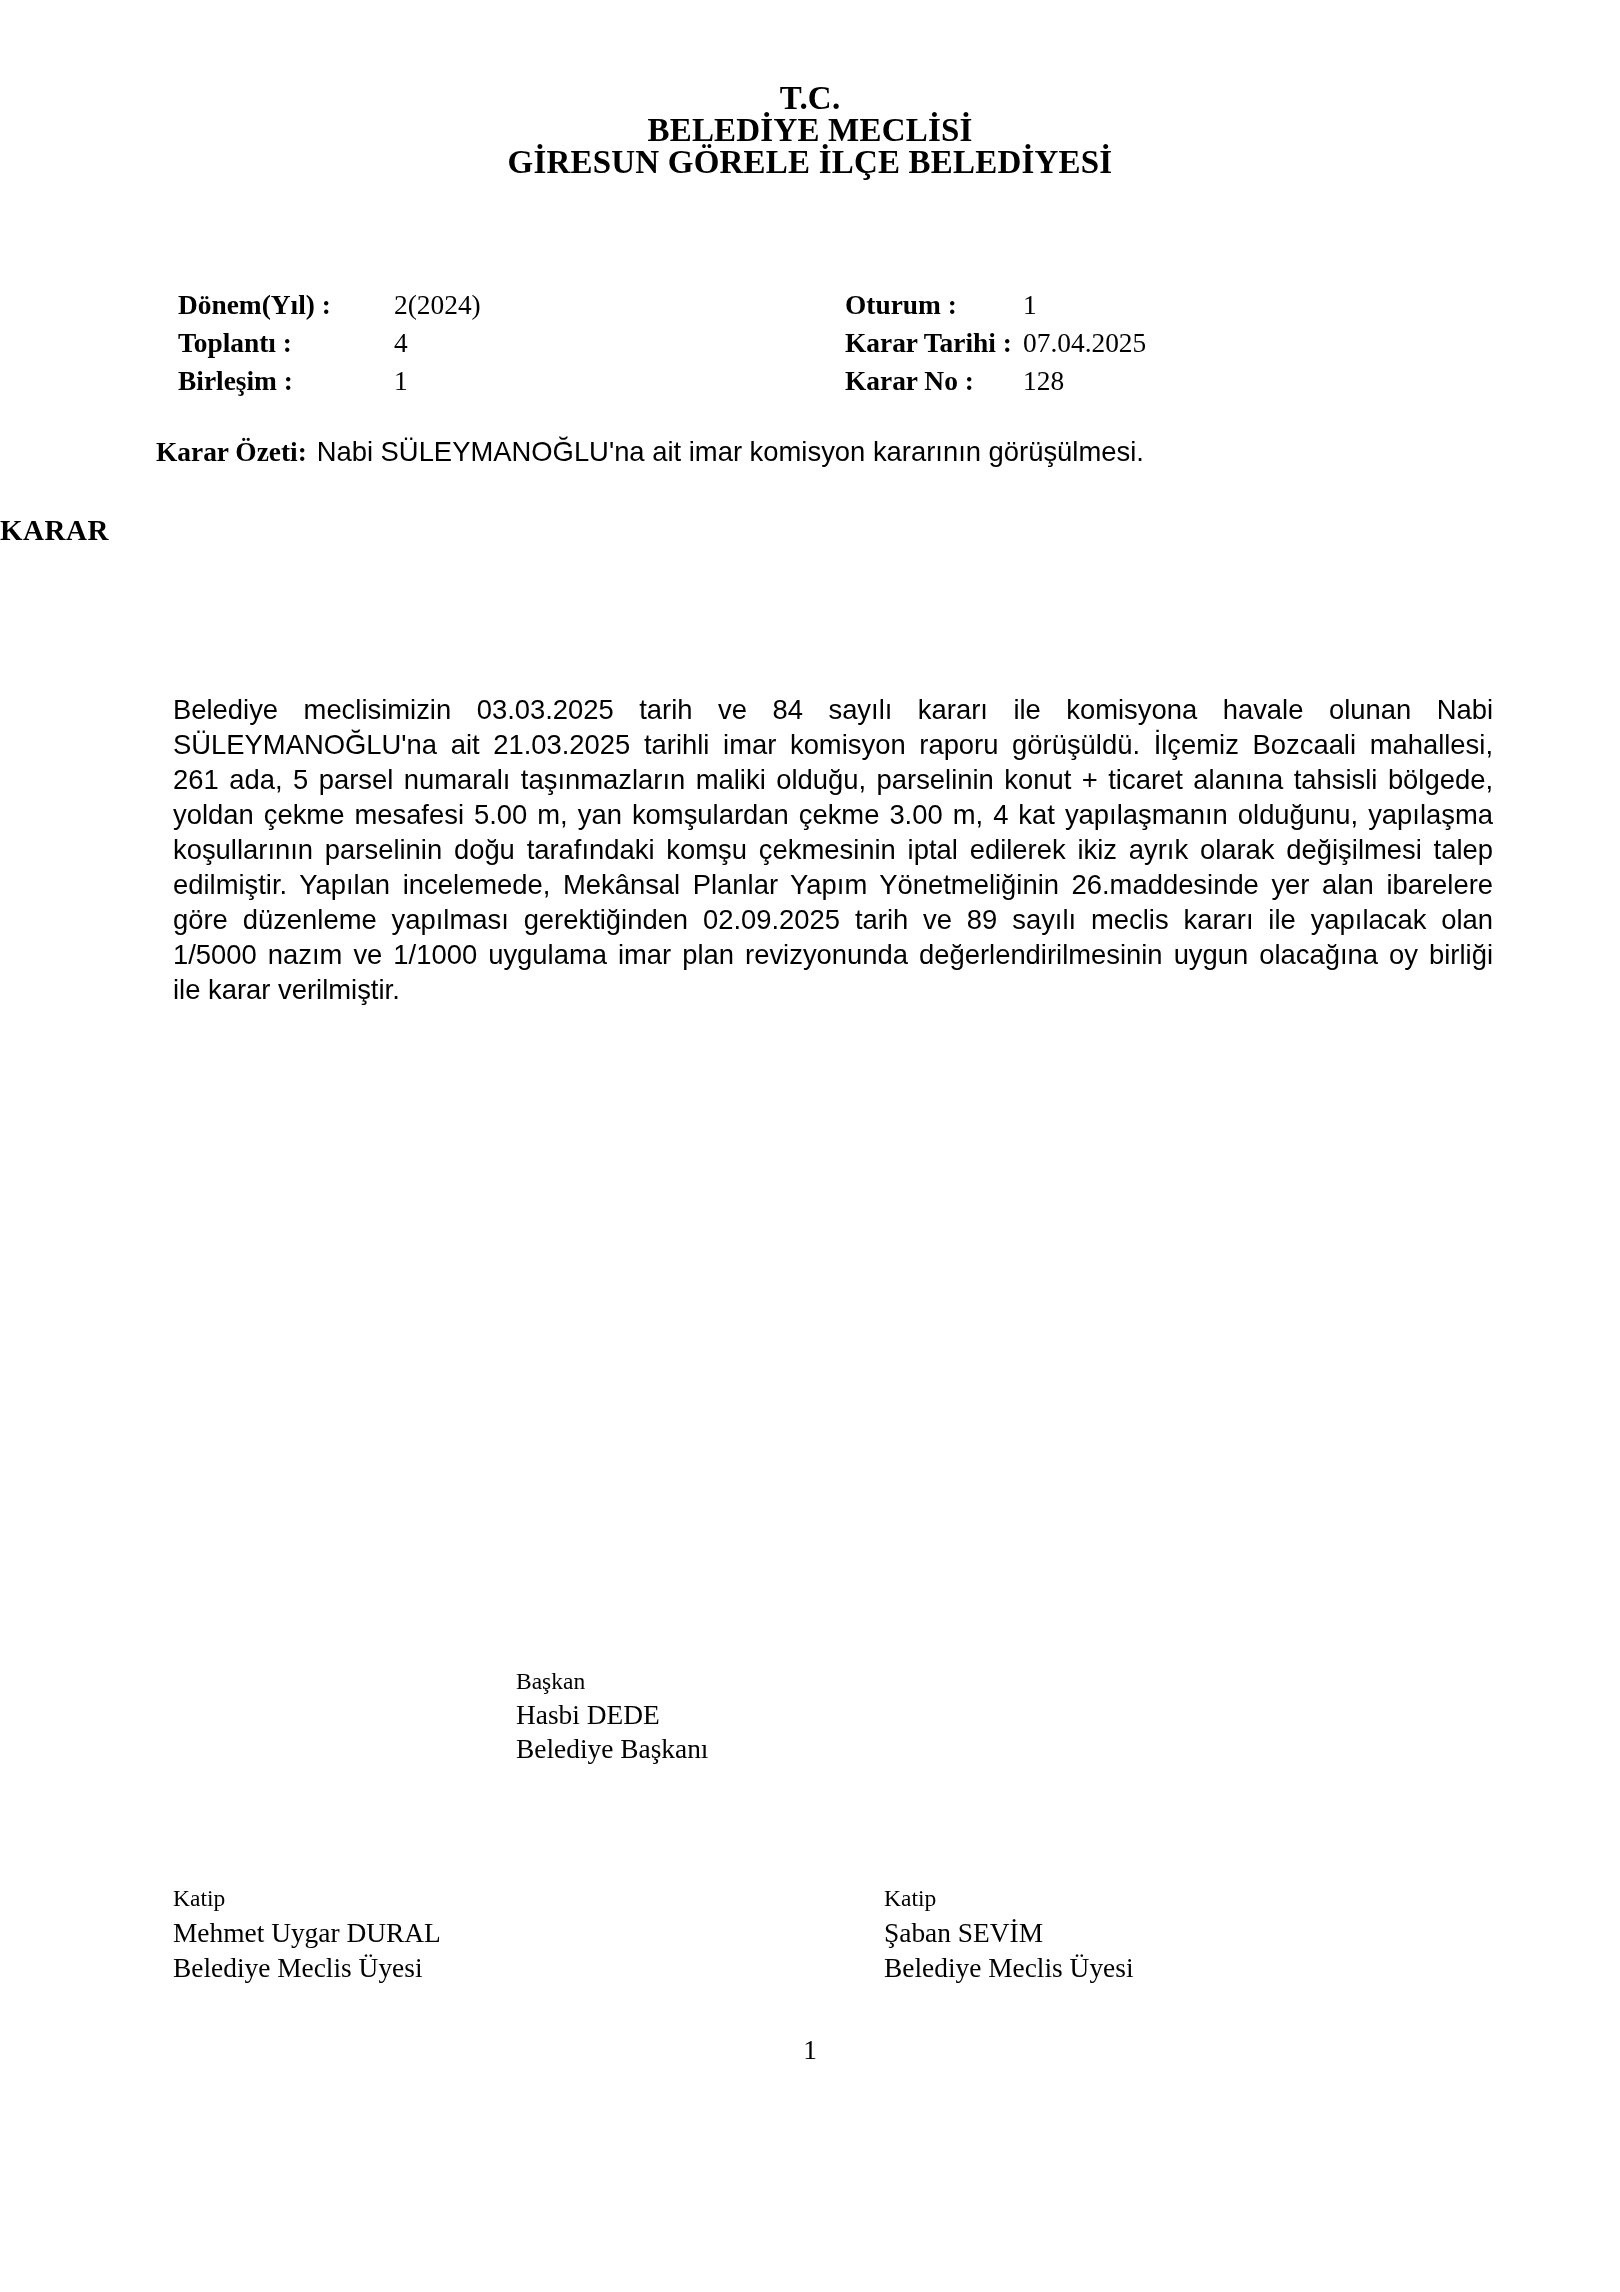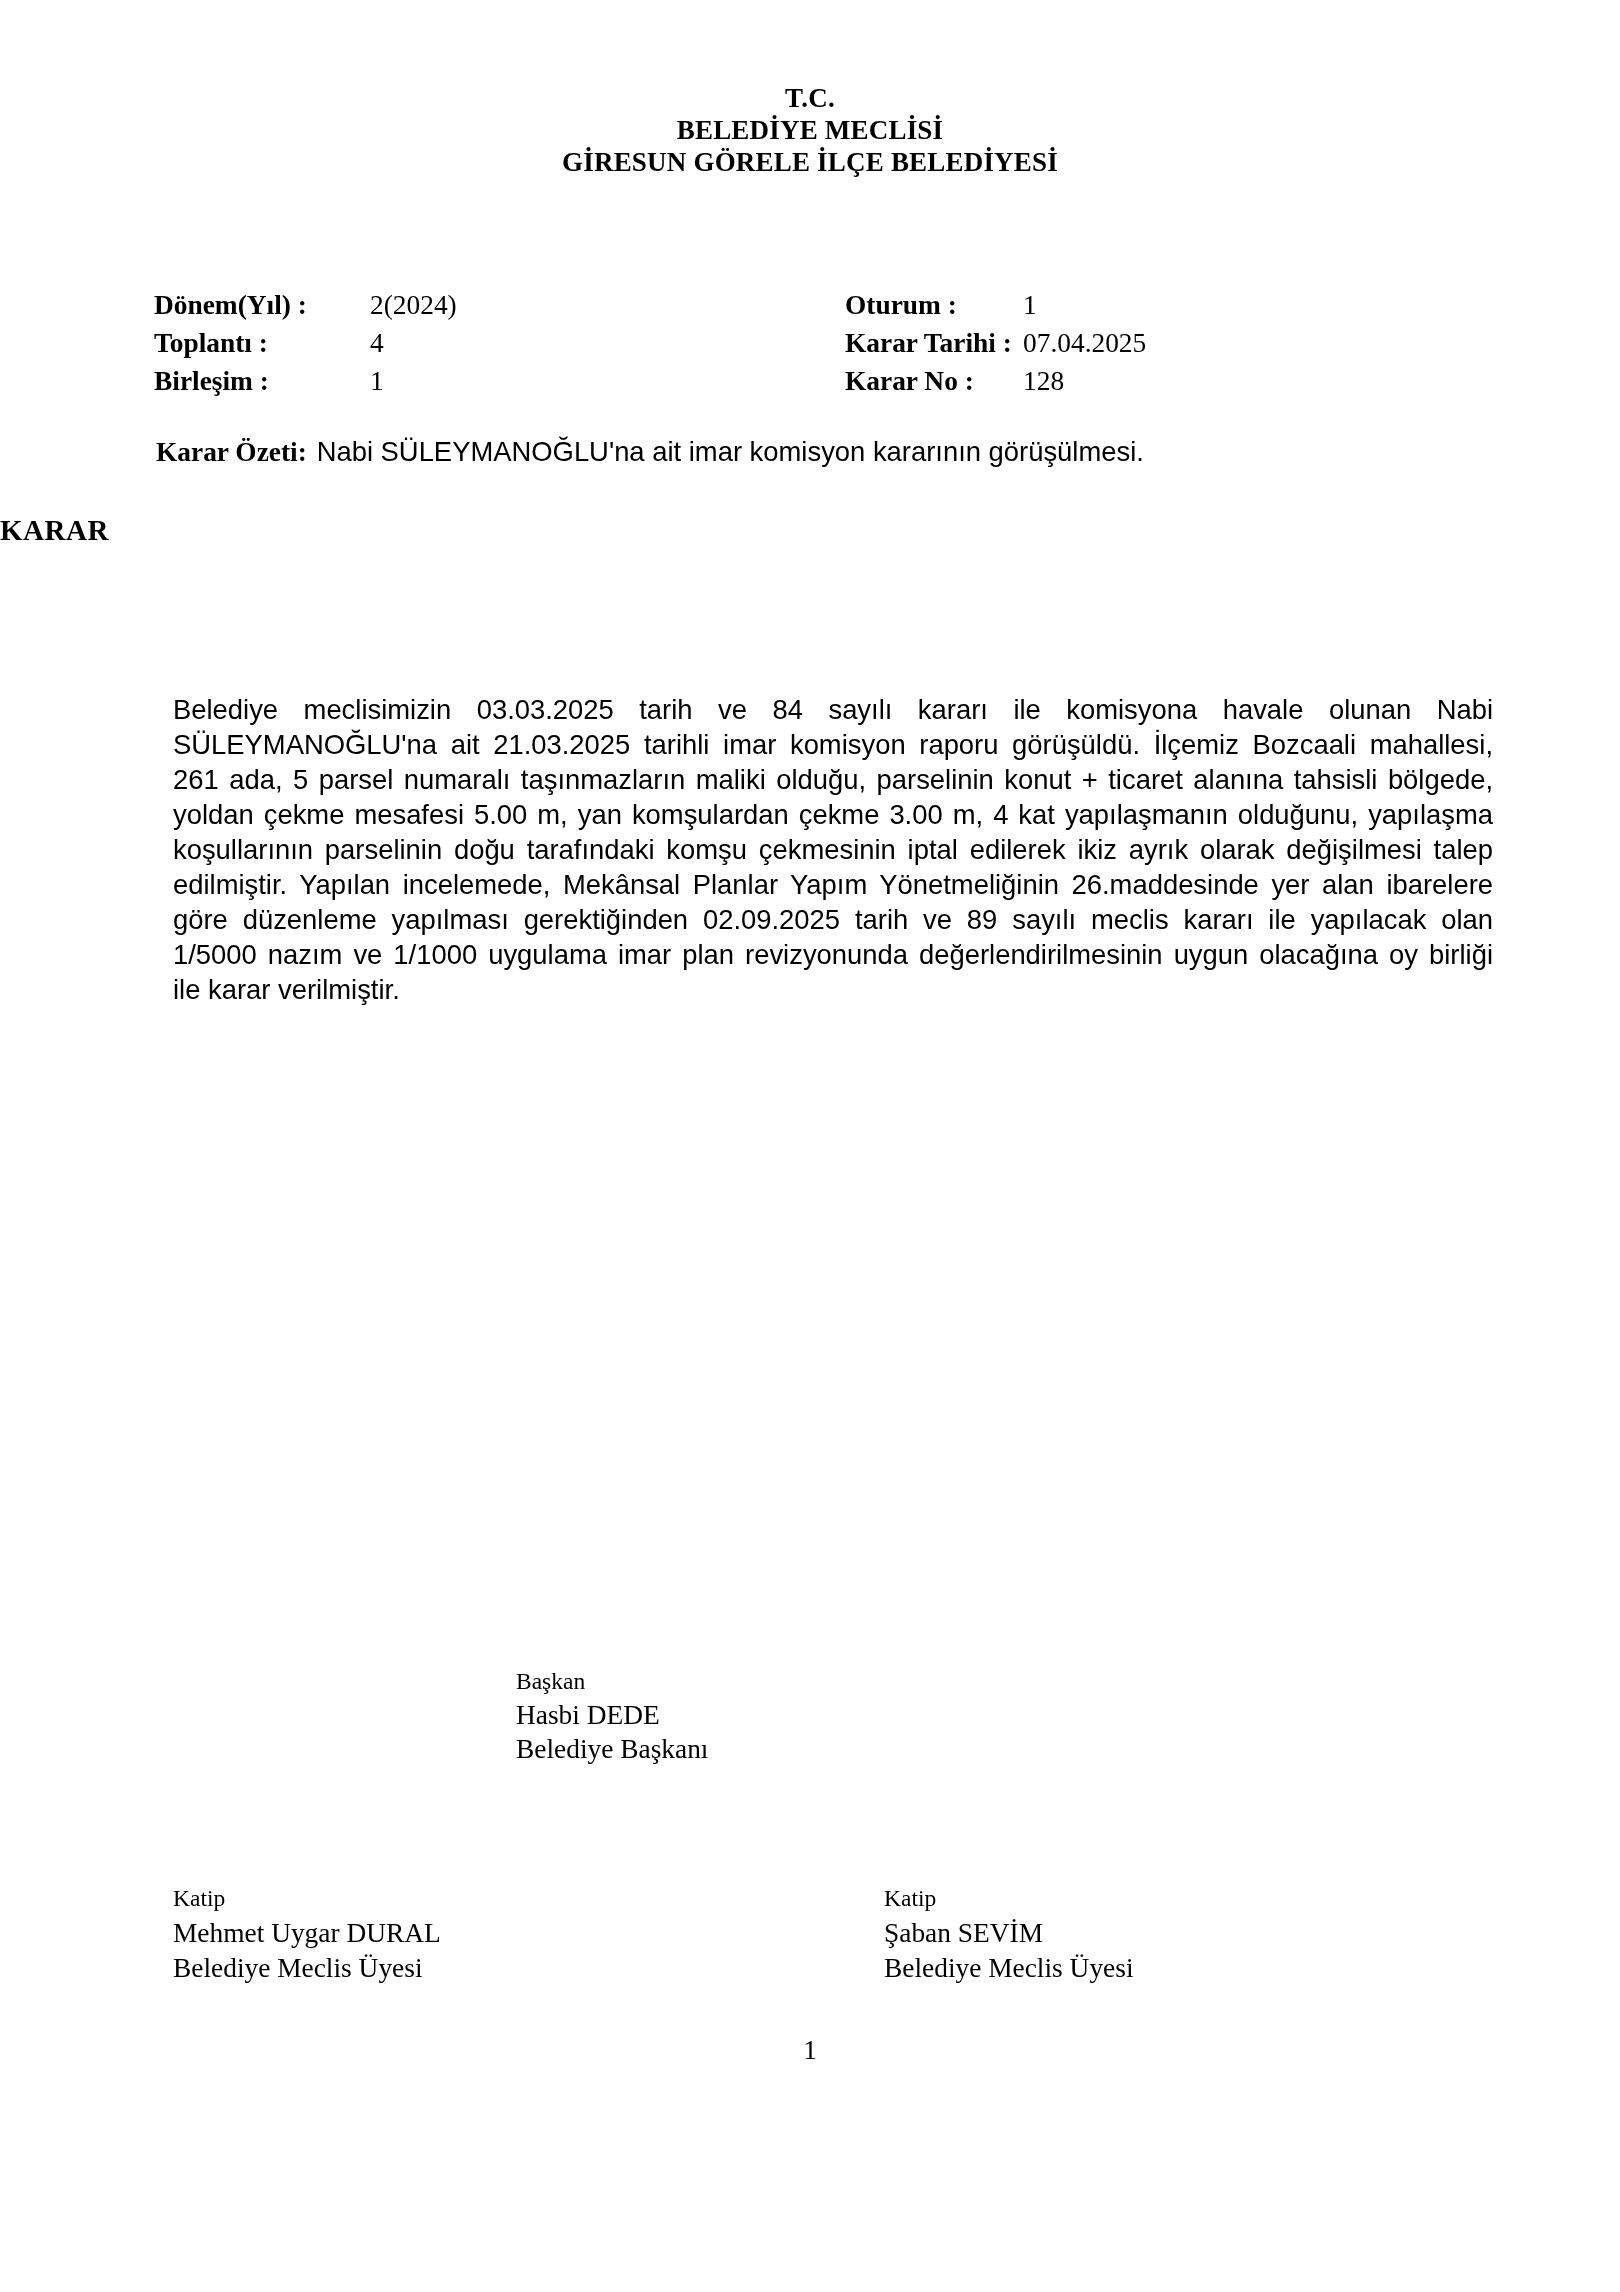--- a/index.html
+++ b/index.html
@@ -18,39 +18,39 @@
   }
   
   .doc-header {
     position: absolute;
     top: 82px;
     left: 0;
     width: 1620px;
     text-align: center;
     font-family: "Liberation Serif", serif;
     font-weight: bold;
-    font-size: 27px;
+    font-size: 33px;
     line-height: 32px;
     letter-spacing: 0.2px;
   }
   
   .meta-col {
     position: absolute;
     top: 286px;
     font-size: 27.4px;
     line-height: 38px;
   }
   .meta-left  { left: 154px; }
   .meta-right { left: 845px; }
   .meta-row { display: flex; }
   .meta-label {
     font-weight: bold;
     flex: 0 0 auto;
   }
-  .meta-left .meta-label  { width: 216px; }
+  .meta-left .meta-label  { width: 216px; margin-left: 24px; }
   .meta-right .meta-label { width: 178px; }
   .meta-value { font-weight: normal; }
   
   .summary {
     position: absolute;
     top: 435px;
     left: 156px;
     width: 1353px;
     font-size: 27.4px;
     line-height: 33px;

